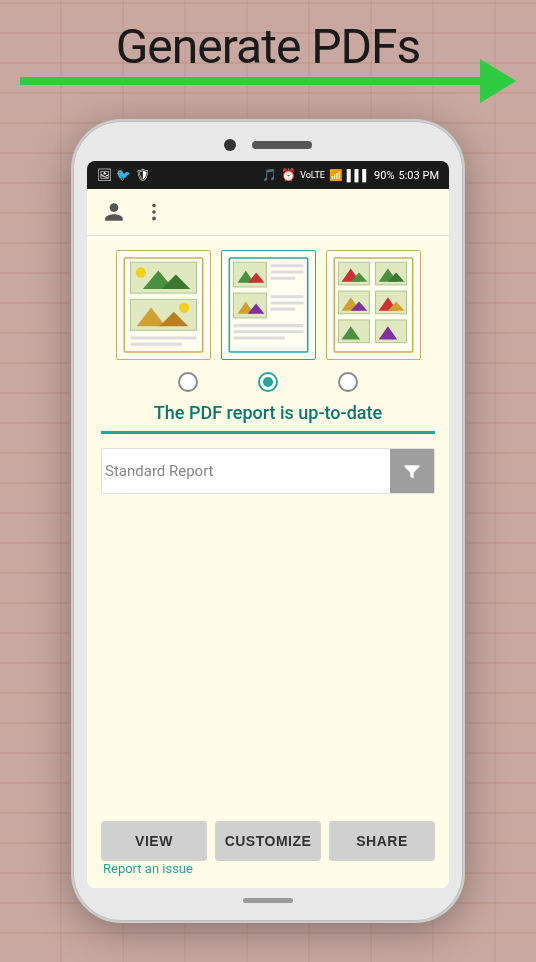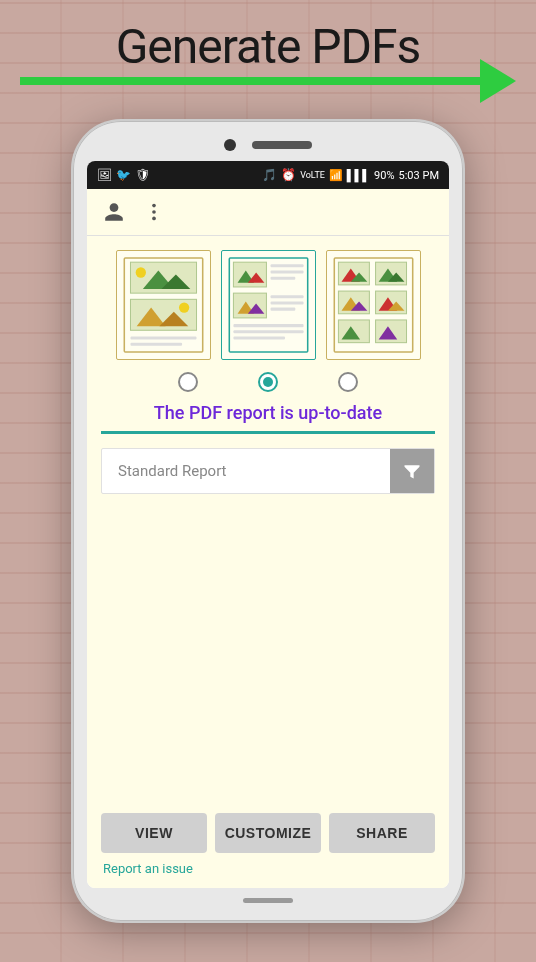--- a/index.html
+++ b/index.html
@@ -246,21 +246,21 @@
       width: 10px;
       height: 10px;
       border-radius: 50%;
       background: #26a69a;
     }
 
     
     .status-text {
       font-size: 18px;
       font-weight: 500;
-      color: #6d28d9;
+      color: #0f766e;
       text-align: right;
       margin-bottom: 8px;
       padding: 0 10px;
     }
 
     
     .progress-bar-track {
       width: 100%;
       height: 3px;
       background: #e0e0e0;
@@ -279,21 +279,21 @@
       display: flex;
       align-items: center;
       border: 1px solid #e0e0e0;
       border-radius: 2px;
       background: #fff;
       margin-bottom: 0;
     }
 
     .filter-label {
       flex: 1;
-      padding: 10px 16px;
+      padding: 10px 3px;
       font-size: 15px;
       color: #888;
     }
 
     .filter-btn {
       width: 44px;
       height: 44px;
       background: #9e9e9e;
       display: flex;
       align-items: center;
@@ -309,21 +309,20 @@
 
     
     .spacer { flex: 1; }
 
     
     .bottom-bar {
       background: #fffde7;
       padding: 12px 14px;
       display: flex;
       flex-direction: column;
-      gap: 8px;
     }
 
     .action-buttons {
       display: flex;
       gap: 8px;
       justify-content: center;
     }
 
     .action-btn {
       flex: 1;

